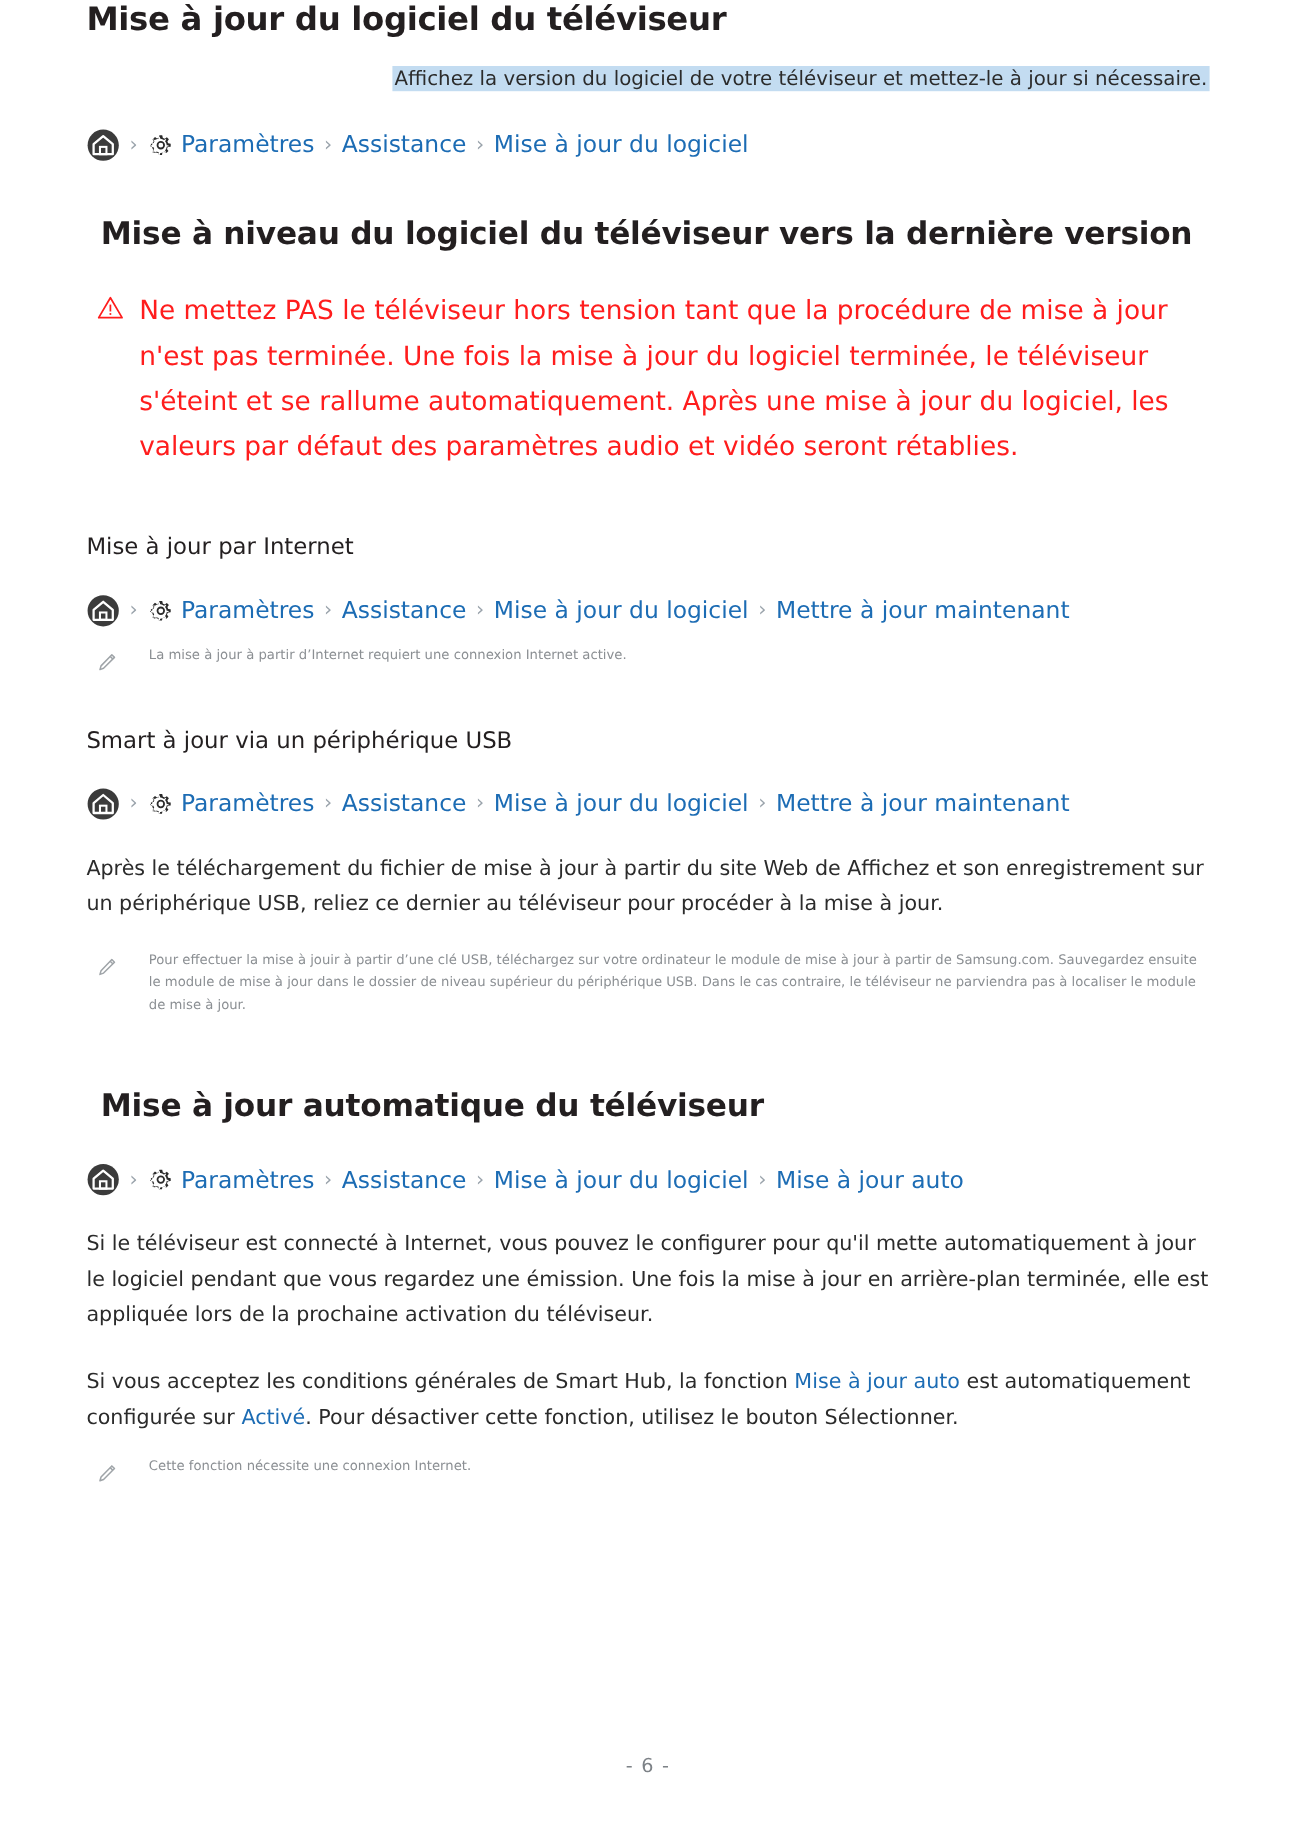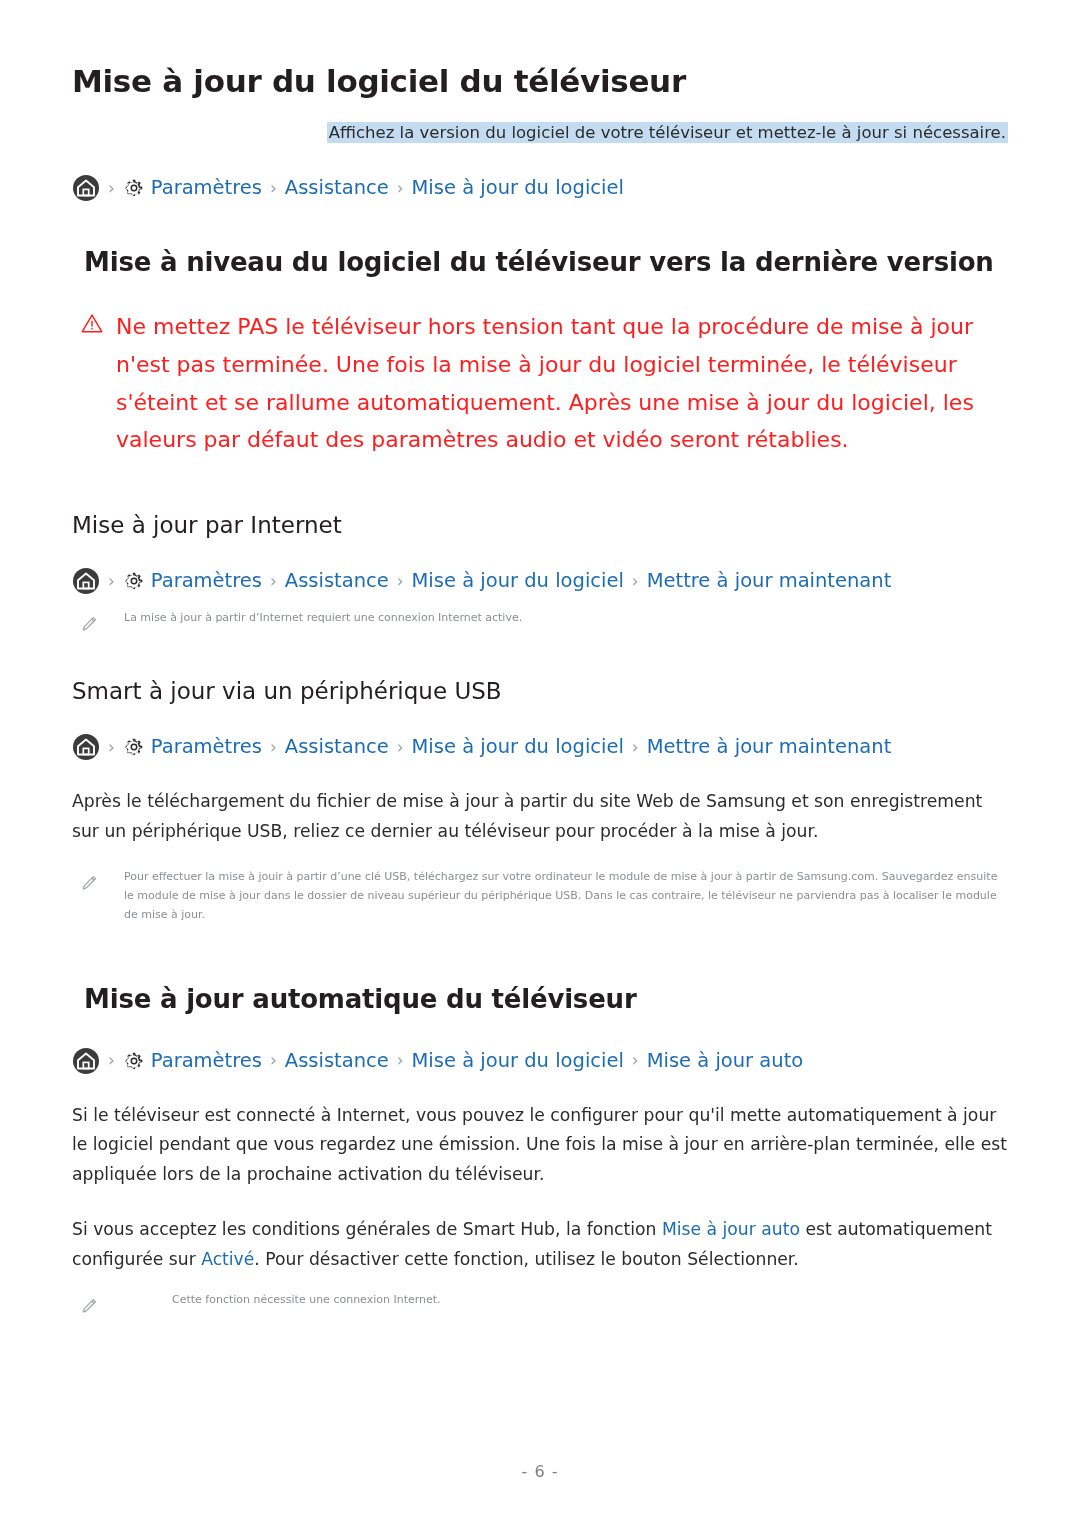--- a/index.html
+++ b/index.html
@@ -19,26 +19,25 @@
     position: absolute;
     left: 0; top: 0;
     width: 1080px;
     height: 1527px;
     box-sizing: border-box;
     padding: 0 72px;
   }
 
   
   .h1 {
-    font-size: 31px;
+    font-size: 27px;
     font-weight: bold;
     letter-spacing: -0.3px;
     color: #231f20;
     margin: 0;
-    padding-top: 62px;
     line-height: 1.25;
   }
   .subtitle-wrap {
     margin-top: 20px;
     line-height: 1.4;
     text-align: right;
   }
   .subtitle {
     font-size: 16.5px;
     color: #2b2b2b;
@@ -49,21 +48,21 @@
   }
   .h2 {
     font-size: 26px;
     font-weight: bold;
     letter-spacing: -0.2px;
     color: #231f20;
     margin: 12px;
     line-height: 1.3;
   }
   .h3 {
-    font-size: 23px;
+    font-size: 19px;
     font-weight: normal;
     color: #231f20;
     margin: 0;
     line-height: 1.3;
   }
 
   
   .crumb {
     display: flex;
     align-items: center;
@@ -142,21 +141,21 @@
     font-size: 11px;
     color: #8b8f93;
     line-height: 1.72;
     margin-left: 26px;
   }
 
   
   .mt-30 { margin-top: 30px; }
   .mt-26 { margin-top: 26px; }
   .mt-22 { margin-top: 22px; }
-  .mt-16 { margin-top: 16px; gap: 48px; }
+  .mt-16 { margin-top: 16px; }
   .mt-14 { margin-top: 14px; }
   .mt-44 { margin-top: 44px; }
   .mt-52 { margin-top: 52px; }
   .mt-58 { margin-top: 58px; }
 
   
   .footer {
     position: absolute;
     left: 0;
     top: 1462px;
@@ -268,21 +267,21 @@
     </span>
     <span class="crumb-text">Paramètres</span>
     <span class="sep">›</span>
     <span class="crumb-text">Assistance</span>
     <span class="sep">›</span>
     <span class="crumb-text">Mise à jour du logiciel</span>
     <span class="sep">›</span>
     <span class="crumb-text">Mettre à jour maintenant</span>
   </div>
 
-  <p class="para mt-26">Après le téléchargement du fichier de mise à jour à partir du site Web de Samsung et son enregistrement sur un périphérique USB, reliez ce dernier au téléviseur pour procéder à la mise à jour.</p>
+  <p class="para mt-26">Après le téléchargement du fichier de mise à jour à partir du site Web de Affichez et son enregistrement sur un périphérique USB, reliez ce dernier au téléviseur pour procéder à la mise à jour.</p>
 
   <div class="note mt-22">
     <span class="note-icon">
       <svg viewBox="0 0 18 18" width="18" height="18">
         <path d="M13.2 2.6 L15.4 4.8 L6.3 13.9 L3.3 15.0 L4.2 11.9 Z" fill="none" stroke="#9fa4a8" stroke-width="1.25" stroke-linejoin="round"></path>
         <line x1="11.8" y1="4.0" x2="14.0" y2="6.2" stroke="#9fa4a8" stroke-width="1.25"></line>
       </svg>
     </span>
     <div class="note-text">Pour effectuer la mise à jouir à partir d’une clé USB, téléchargez sur votre ordinateur le module de mise à jour à partir de Samsung.com. Sauvegardez ensuite le module de mise à jour dans le dossier de niveau supérieur du périphérique USB. Dans le cas contraire, le téléviseur ne parviendra pas à localiser le module de mise à jour.</div>
   </div>

